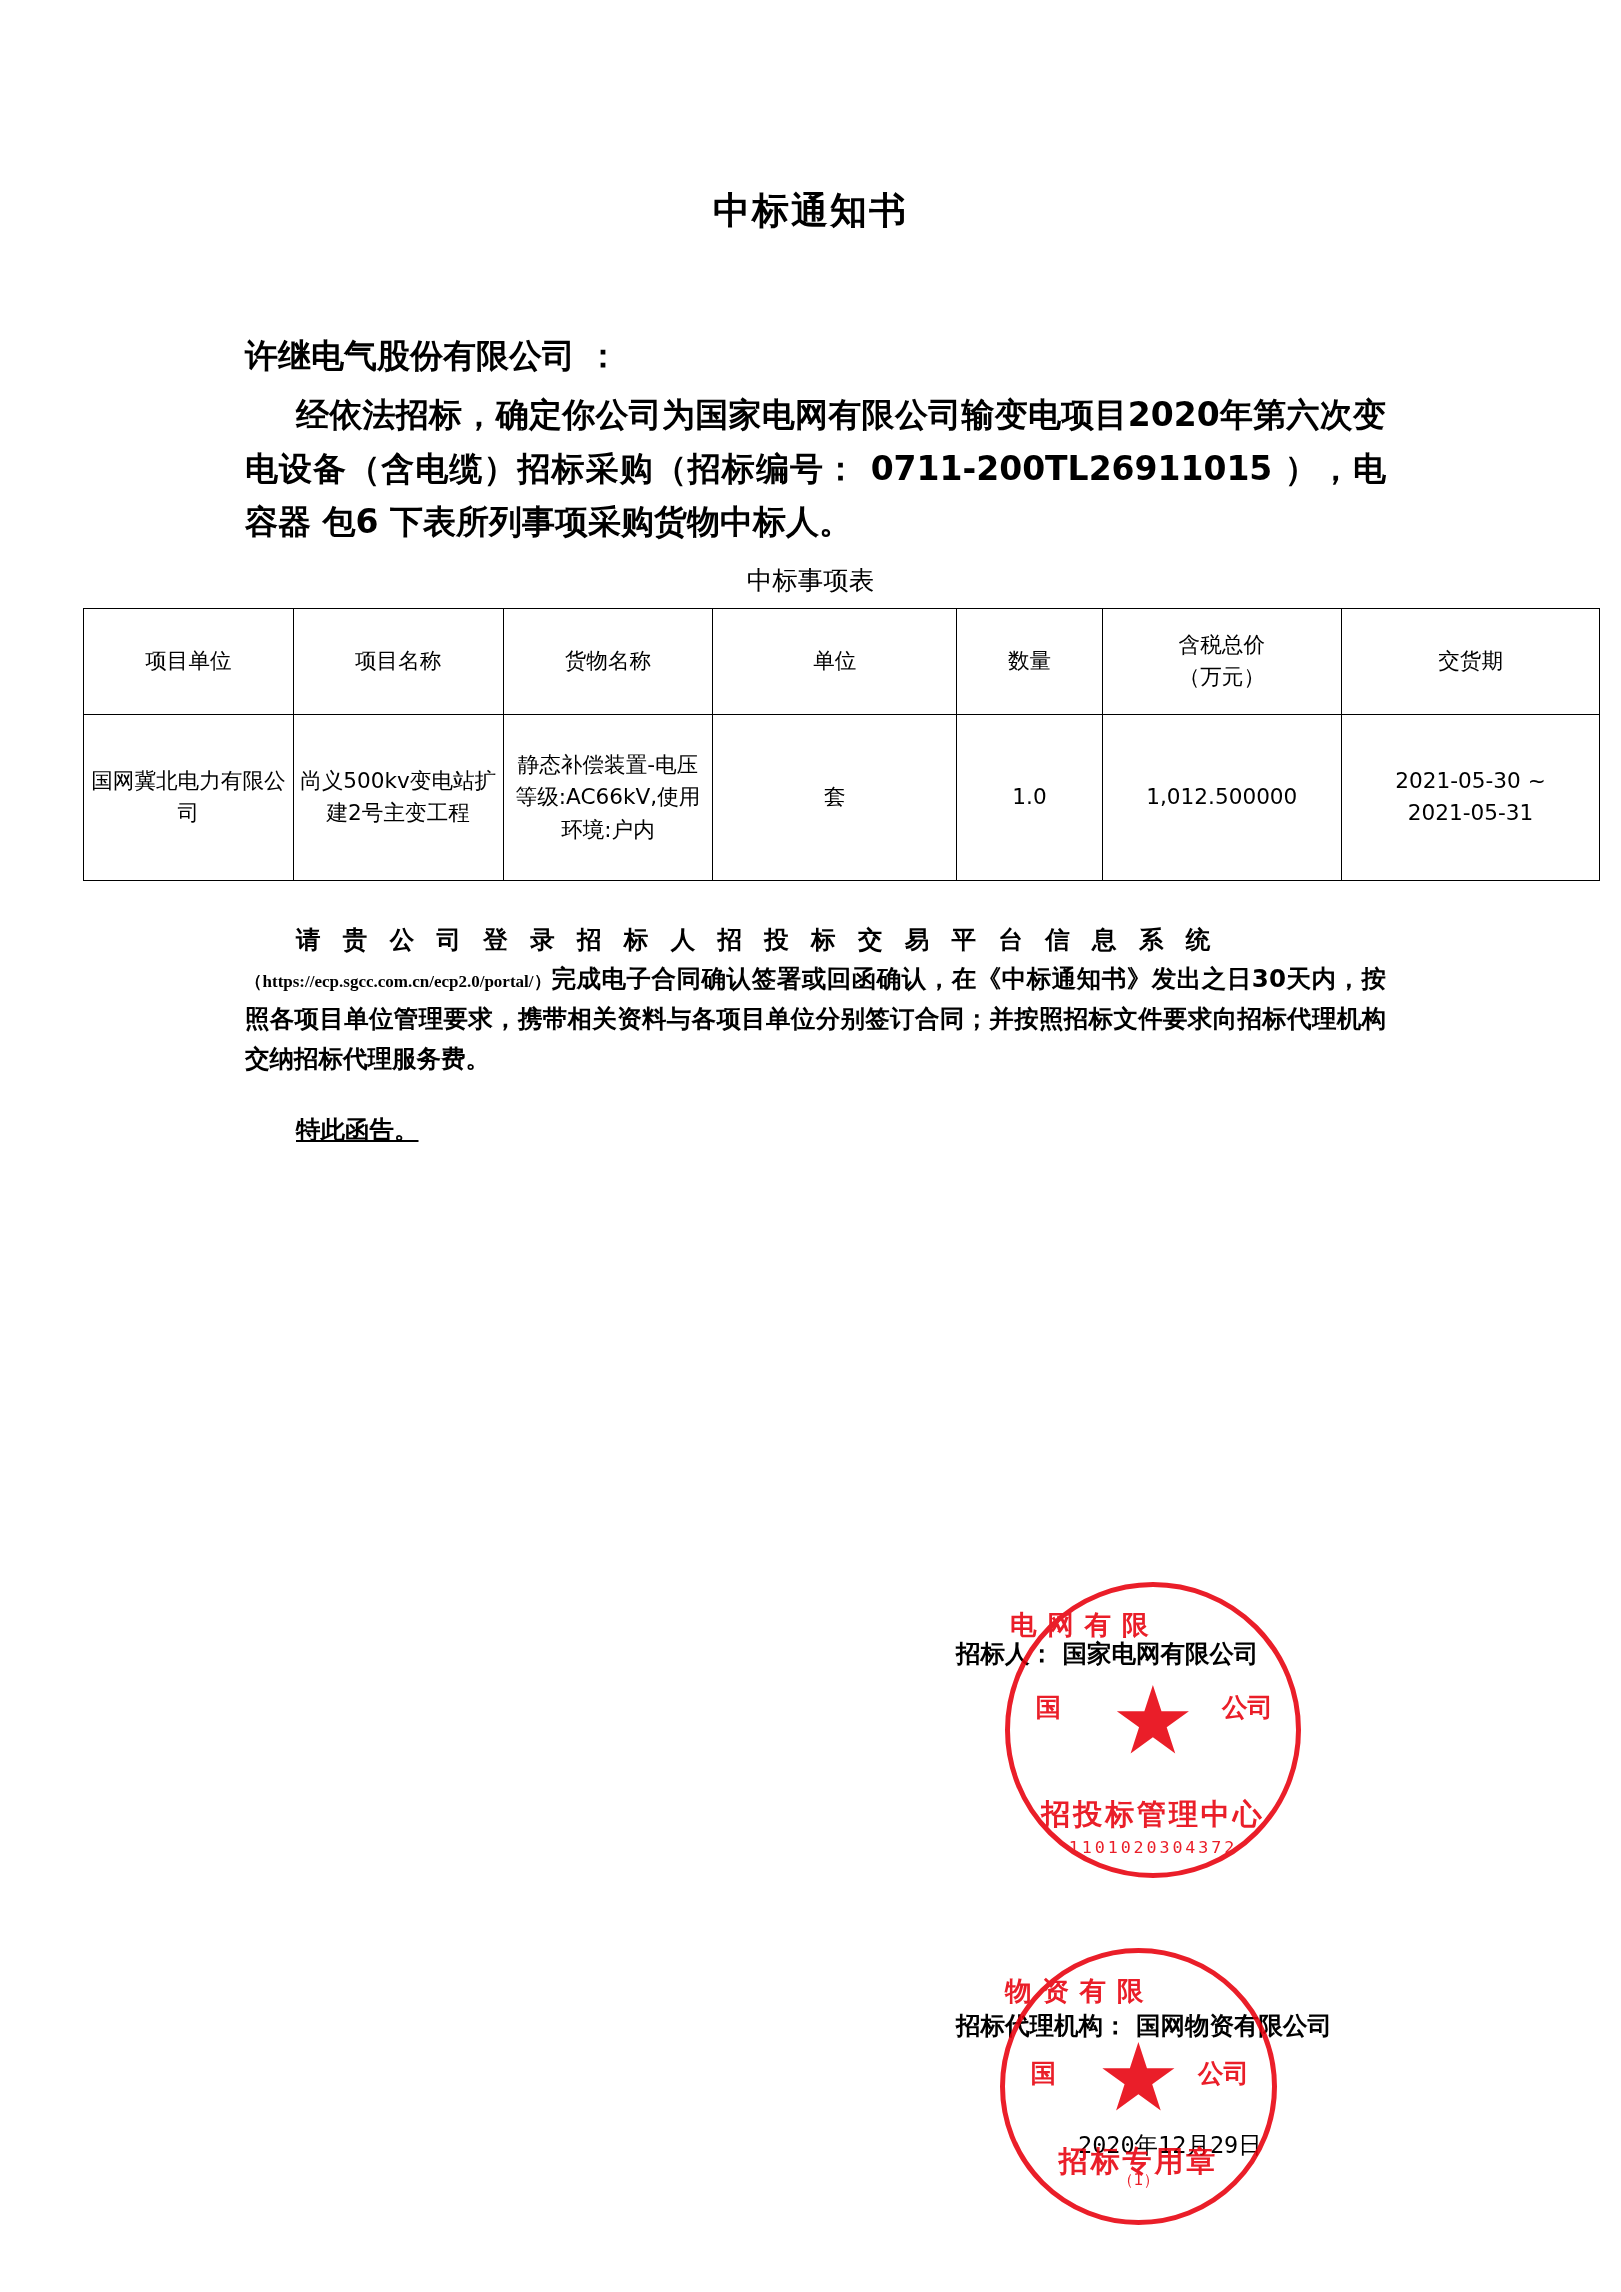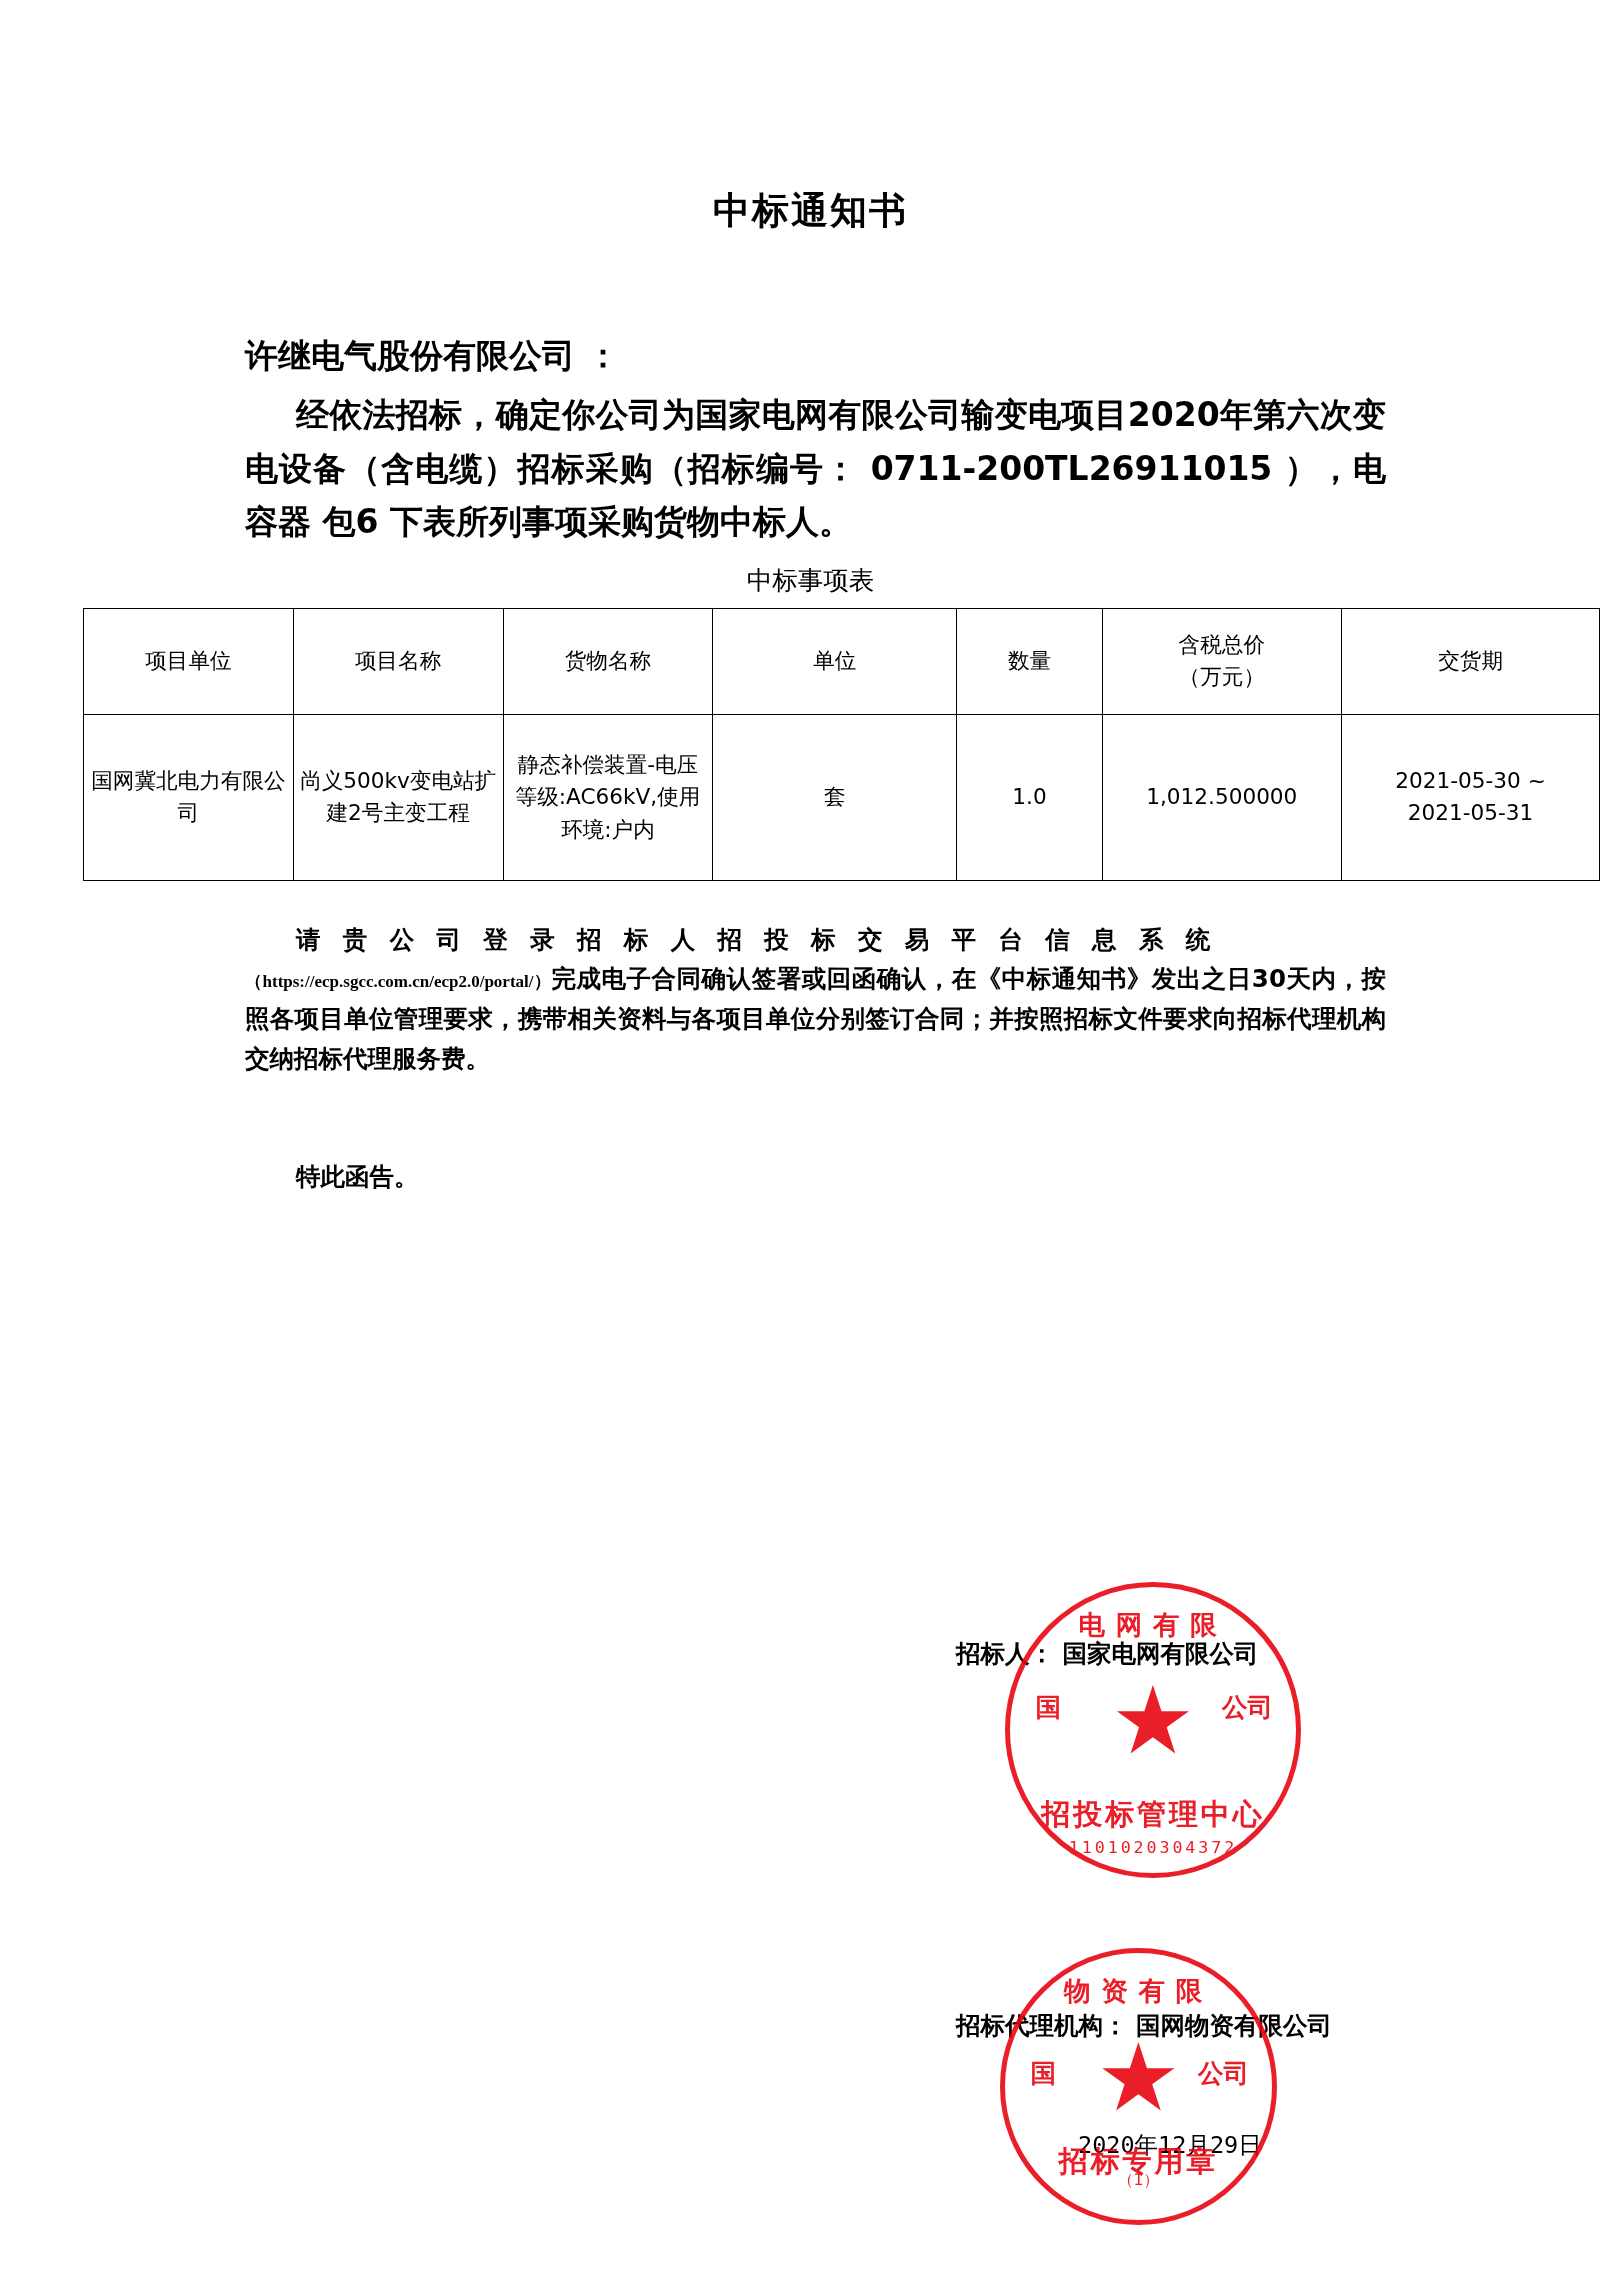--- a/index.html
+++ b/index.html
@@ -98,22 +98,23 @@
   .spaced-line {
     text-indent: 51px;
     letter-spacing: 6.9px;
   }
   .mono-inline {
     font-family: Liberation Serif, serif;
     font-size: 17px;
     letter-spacing: 0;
   }
   .closing {
-    margin-top: 79px;
+    margin-top: 32px;
     text-indent: 51px;
+    text-decoration: underline;
   }
   .sign-area {
     position: absolute;
     left: 0;
     top: 1382px;
     width: 1621px;
     height: 647px;
   }
   .sign-line {
     position: absolute;
@@ -158,21 +159,20 @@
     transform: translate(-50%, -50%);
     font-size: 94px;
     line-height: 1;
     color: #e8000c;
   }
   .seal .arc-top {
     position: absolute;
     left: 0;
     right: 0;
     top: 19.6px;
-    text-align: center;
     font-size: 26.5px;
     font-weight: bold;
     letter-spacing: 10.8px;
     font-family: "DejaVu Sans", "Liberation Sans", sans-serif;
   }
   .seal .bottom-text {
     position: absolute;
     left: 0;
     right: 0;
     bottom: 38px;

